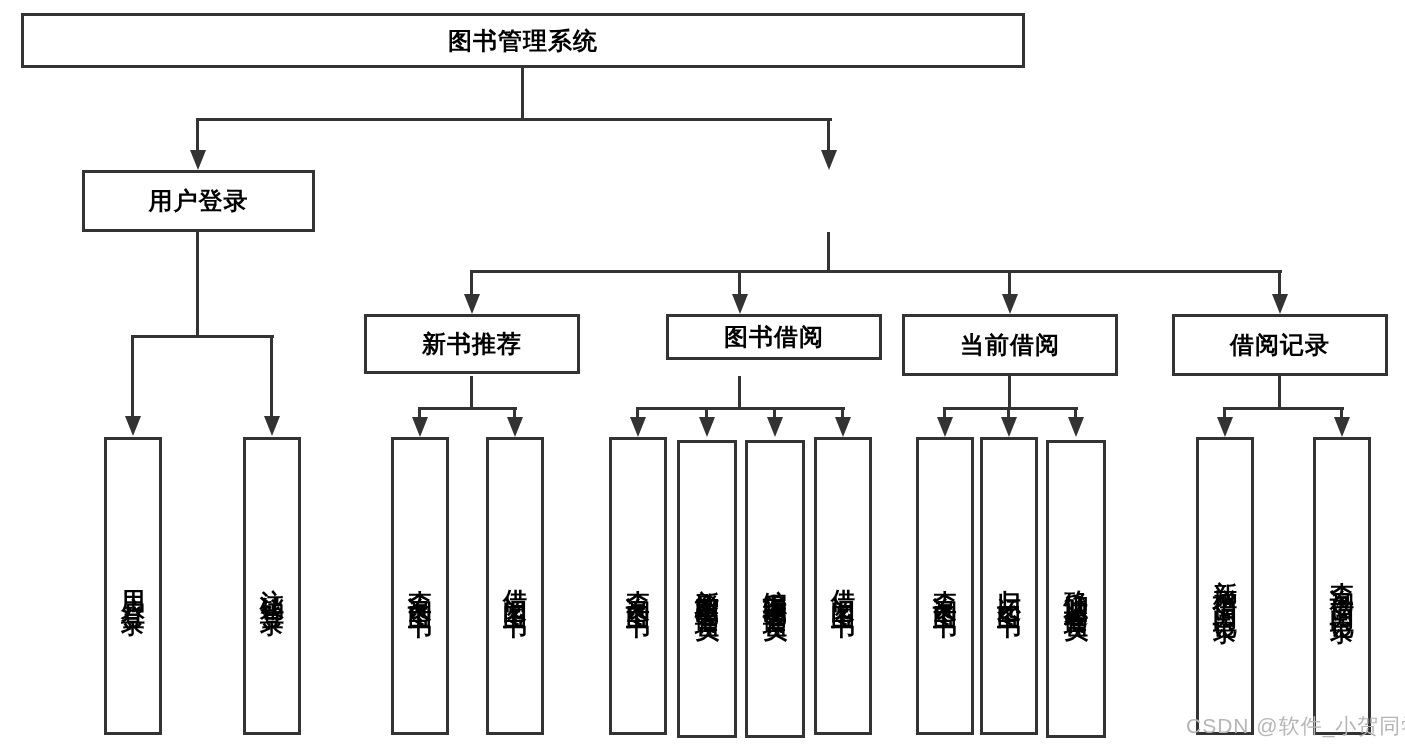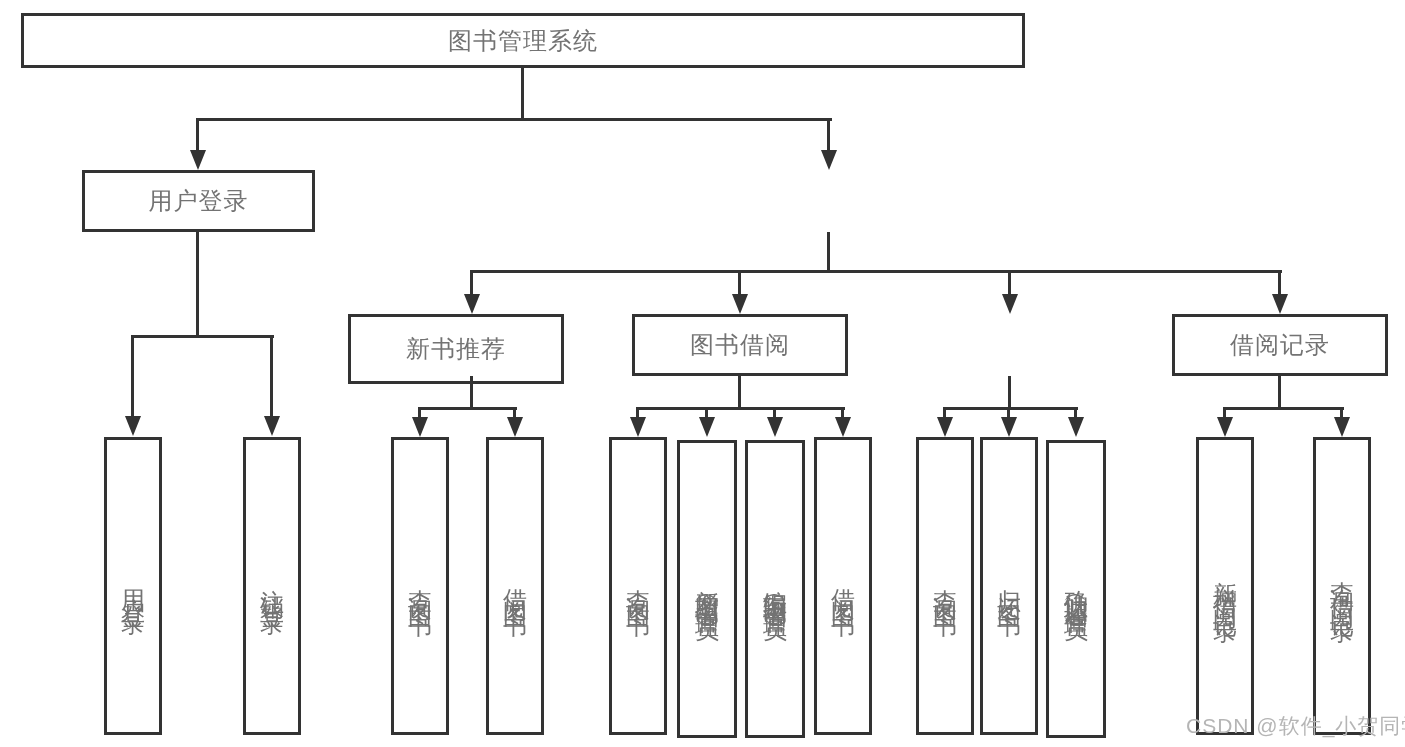--- a/index.html
+++ b/index.html
@@ -11,22 +11,22 @@
     font-family:"Liberation Sans","DejaVu Sans",sans-serif;
     color:#2e2e2e;
   }
   
   .node{
     position:absolute;
     box-sizing:border-box;
     border:3px solid #333333;
     background:#ffffff;
     display:flex;align-items:center;justify-content:center;
-    font-size:24px;font-weight:400;letter-spacing:1px;
-    color:#737373;
+    font-size:24px;font-weight:700;letter-spacing:1px;
+    color:#000000;
   }
   .node.vbox span{
     writing-mode:vertical-rl;
     text-orientation:mixed;
     letter-spacing:8px;
     line-height:1;
     white-space:nowrap;
   }
   .node.vbox span.tight{letter-spacing:4px;}
   
@@ -81,25 +81,28 @@
   <div class="hl" style="left:470px;top:270px;width:812px"></div>
   <div class="vl" style="left:470px;top:270px;height:25px"></div>
   <div class="ar" style="left:464px;top:294px"></div>
   <div class="vl" style="left:738px;top:270px;height:25px"></div>
   <div class="ar" style="left:732px;top:294px"></div>
   <div class="vl" style="left:1008px;top:270px;height:25px"></div>
   <div class="ar" style="left:1002px;top:294px"></div>
   <div class="vl" style="left:1278px;top:270px;height:25px"></div>
   <div class="ar" style="left:1272px;top:294px"></div>
 
-  <div class="node" style="left:348px;top:314px;width:216px;height:70px">
+  <div class="node" style="left:364px;top:314px;width:216px;height:60px">
     <span>新书推荐</span>
   </div>
-  <div class="node" style="left:632px;top:314px;width:216px;height:62px">
+  <div class="node" style="left:666px;top:314px;width:216px;height:46px">
     <span>图书借阅</span>
+  </div>
+  <div class="node" style="left:902px;top:314px;width:216px;height:62px">
+    <span>当前借阅</span>
   </div>
   <div class="node" style="left:1172px;top:314px;width:216px;height:62px">
     <span>借阅记录</span>
   </div>
 
   <div class="vl" style="left:470px;top:376px;height:31px"></div>
   <div class="hl" style="left:418px;top:407px;width:99px"></div>
   <div class="vl" style="left:418px;top:407px;height:12px"></div>
   <div class="ar" style="left:412px;top:417px"></div>
   <div class="vl" style="left:513px;top:407px;height:12px"></div>

